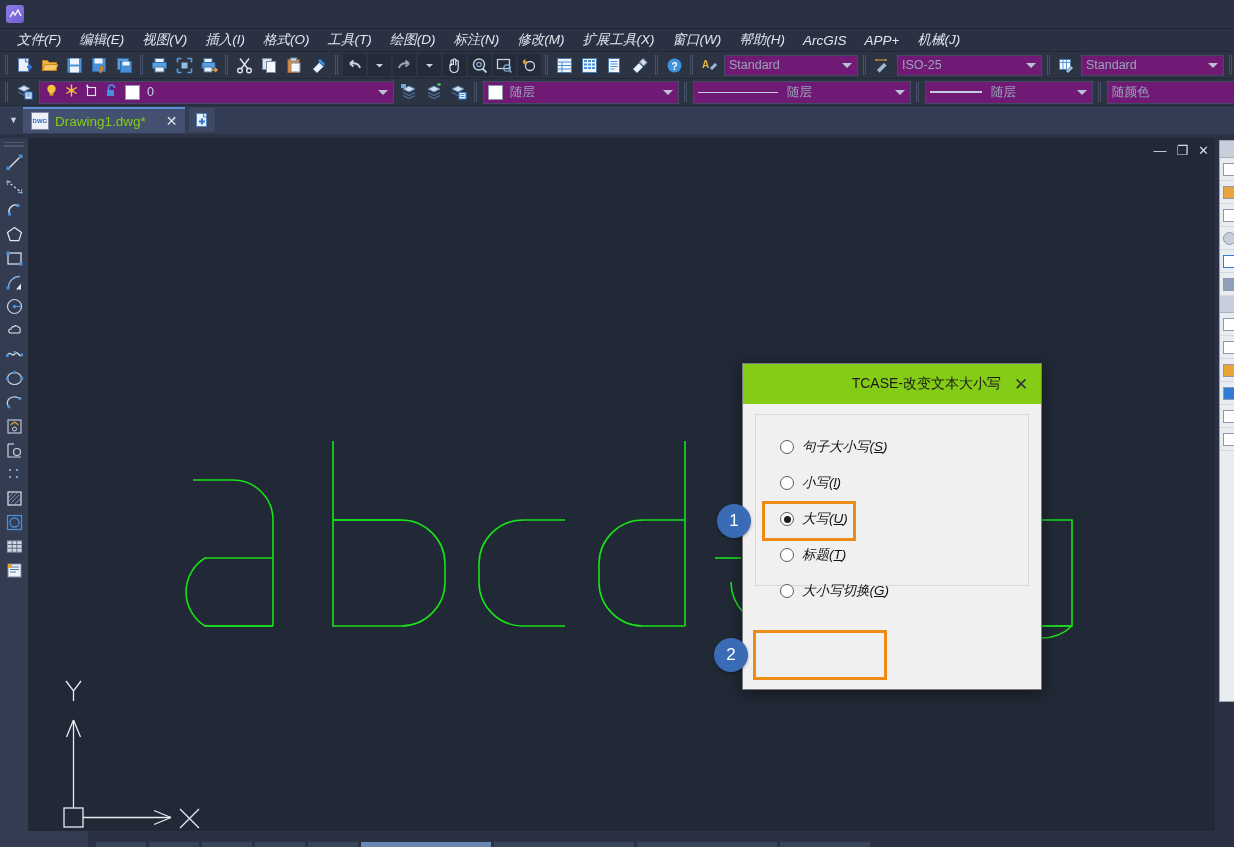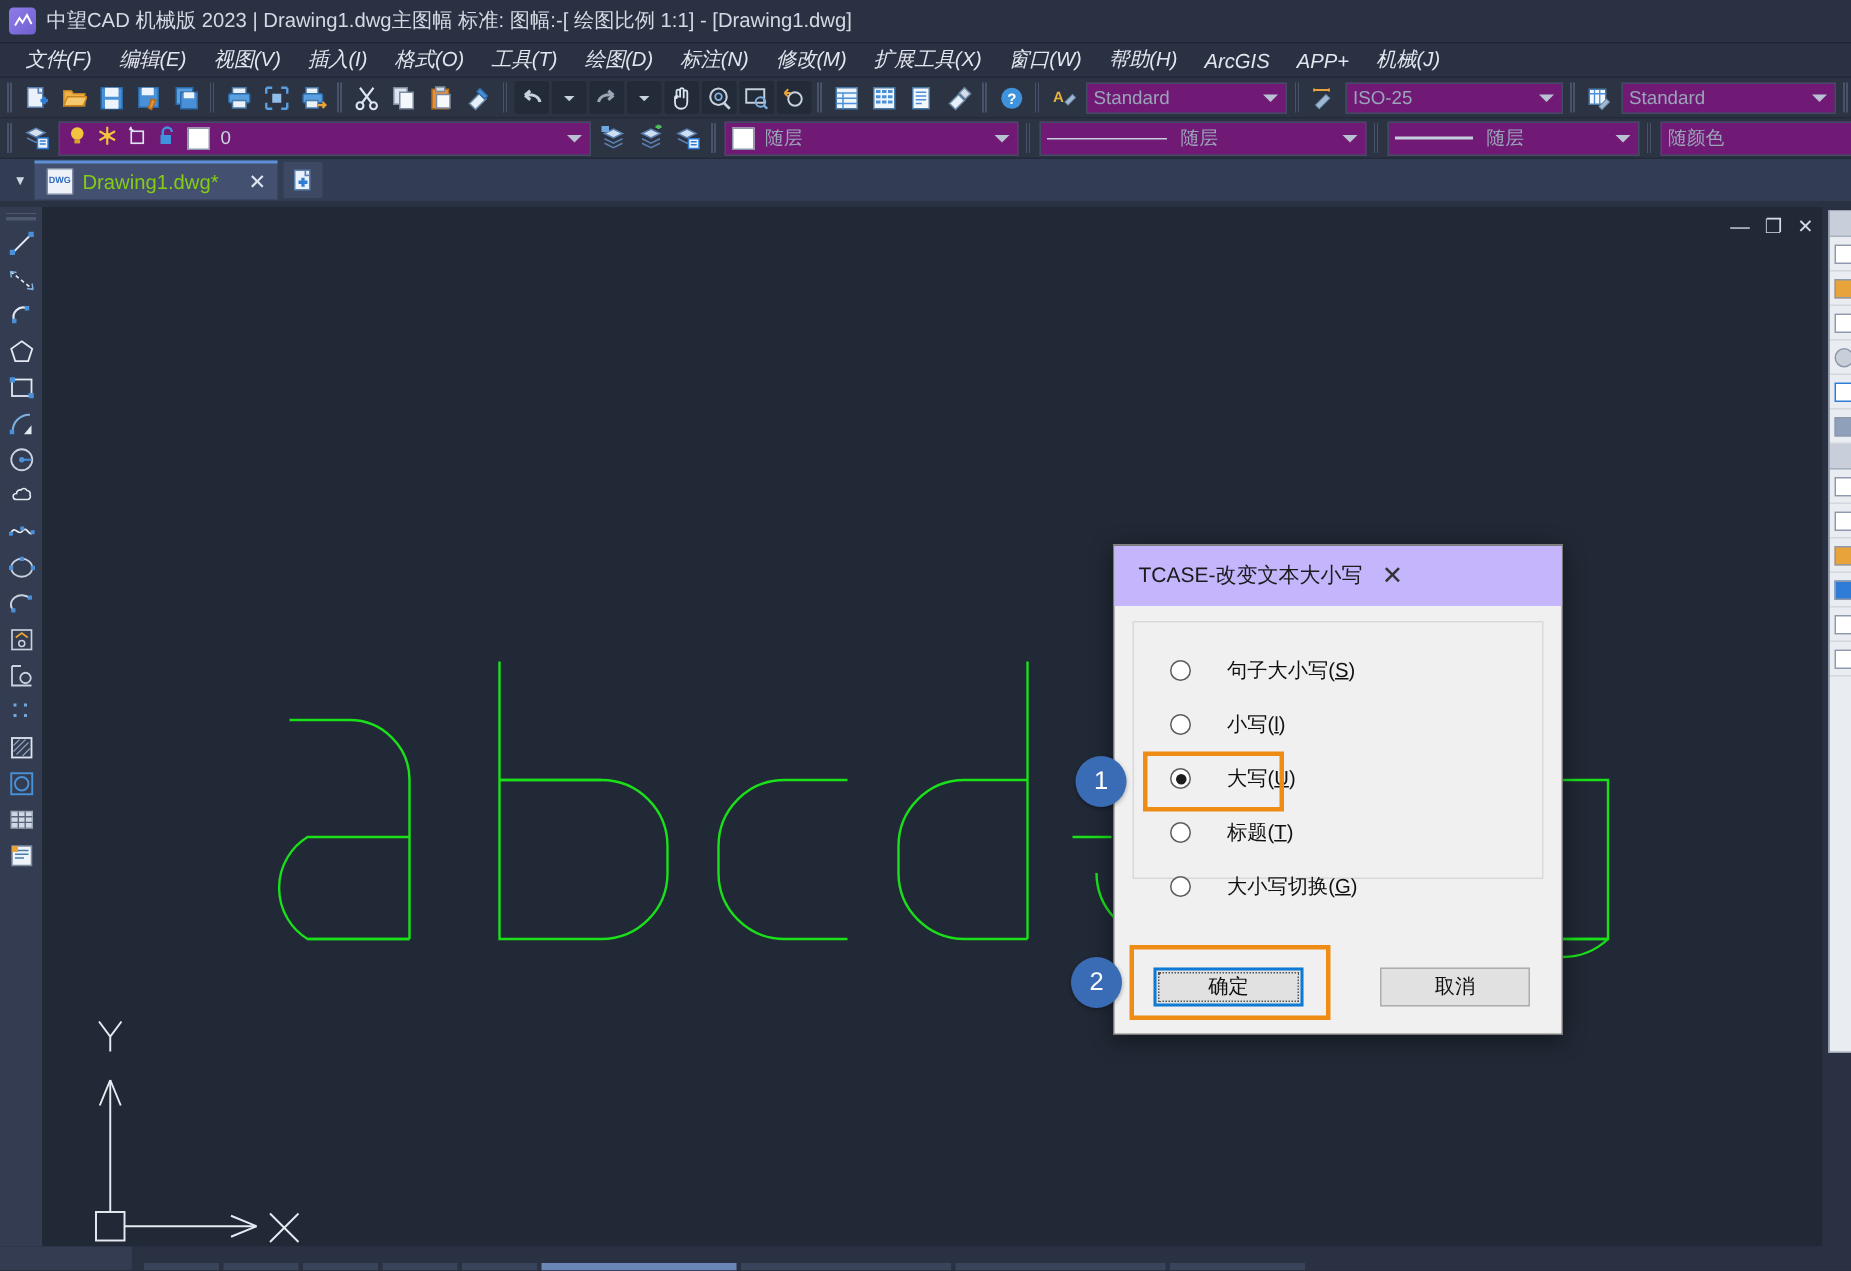--- a/index.html
+++ b/index.html
@@ -114,32 +114,32 @@
   .sb-cell.on{background:#6b87b5;width:130px;}
   .sb-cell.w2{width:140px;}
   .sb-cell.w3{width:90px;}
 
   
   .dialog{
     position:absolute;left:742px;top:363px;width:298px;height:325px;
     background:#f0f0f0;border:1px solid #7a7a7a;box-shadow:0 3px 14px rgba(0,0,0,.45);z-index:30;
   }
   .dlg-title{
-    height:40px;background:#c4b5fd;display:flex;align-items:center;
-    padding:0 0 0 16px;justify-content:flex-start;
+    height:40px;background:#84cc16;display:flex;align-items:center;
+    padding:0 0 0 16px;justify-content:flex-end;
   }
   .dlg-title .t{font-size:14px;color:#1b1b1b;}
   .dlg-close{width:40px;height:40px;display:flex;align-items:center;justify-content:center;
     color:#333;font-size:17px;}
   .dlg-body{padding:10px 12px 0 12px;}
   .group{
     border:1px solid #d9d9d9;background:#f0f0f0;padding:14px 0 14px 0;
     height:172px;box-sizing:border-box;
   }
-  .radio-row{display:flex;align-items:center;height:36px;padding-left:24px;gap:24px;}
+  .radio-row{display:flex;align-items:center;height:36px;padding-left:24px;gap:8px;font-style:italic;}
   .radio{
     width:14px;height:14px;border-radius:50%;border:1px solid #5c5c5c;background:#fff;
     flex:none;display:flex;align-items:center;justify-content:center;box-sizing:border-box;
   }
   .radio .dot{width:7px;height:7px;border-radius:50%;background:#1d1d1d;display:none;}
   .radio.sel .dot{display:block;}
   .radio-lbl{font-size:13.5px;color:#111;white-space:nowrap;}
   .radio-lbl u{text-decoration:underline;}
   .hl-box{
     position:absolute;border:3px solid #ef8c16;box-sizing:border-box;pointer-events:none;z-index:40;
@@ -166,21 +166,20 @@
 <body>
 
 <div class="app">
 
   <div class="titlebar">
     <div class="app-logo">
       <svg width="13" height="13" viewBox="0 0 13 13" aria-hidden="true">
         <path d="M1 9 L4 4 L6 7 L9 2 L12 8" stroke="#fff" stroke-width="1.3" fill="none"></path>
       </svg>
     </div>
-    <div class="title-text">中望CAD 机械版 2023 | Drawing1.dwg主图幅 标准: 图幅:-[ 绘图比例 1:1] - [Drawing1.dwg]</div>
   </div>
 
   <div class="menubar">
     <div class="menu-item">文件(F)</div>
     <div class="menu-item">编辑(E)</div>
     <div class="menu-item">视图(V)</div>
     <div class="menu-item">插入(I)</div>
     <div class="menu-item">格式(O)</div>
     <div class="menu-item">工具(T)</div>
     <div class="menu-item">绘图(D)</div>
@@ -794,29 +793,20 @@
         </div>
 
         <div class="radio-row">
           <span class="radio"></span>
           <span class="radio-lbl"><span>大小写切换(</span><u>G</u><span>)</span></span>
         </div>
 
       </div>
     </div>
 
-    <div class="dlg-buttons">
-      <div class="btn default" style="left:26px;bottom:18px;width:100px;">
-        <span class="inner"></span>
-        <span>确定</span>
-      </div>
-      <div class="btn" style="left:177px;bottom:18px;width:100px;">
-        <span>取消</span>
-      </div>
-    </div>
   </div>
 
   <div class="hl-box" style="left:762px;top:501px;width:94px;height:40px;"></div>
   <div class="hl-box" style="left:753px;top:630px;width:134px;height:50px;"></div>
 
   <div class="step-badge" style="left:717px;top:504px;">1</div>
   <div class="step-badge" style="left:714px;top:638px;">2</div>
 
   <div class="statusbar">
     <div class="sb-left"></div>

